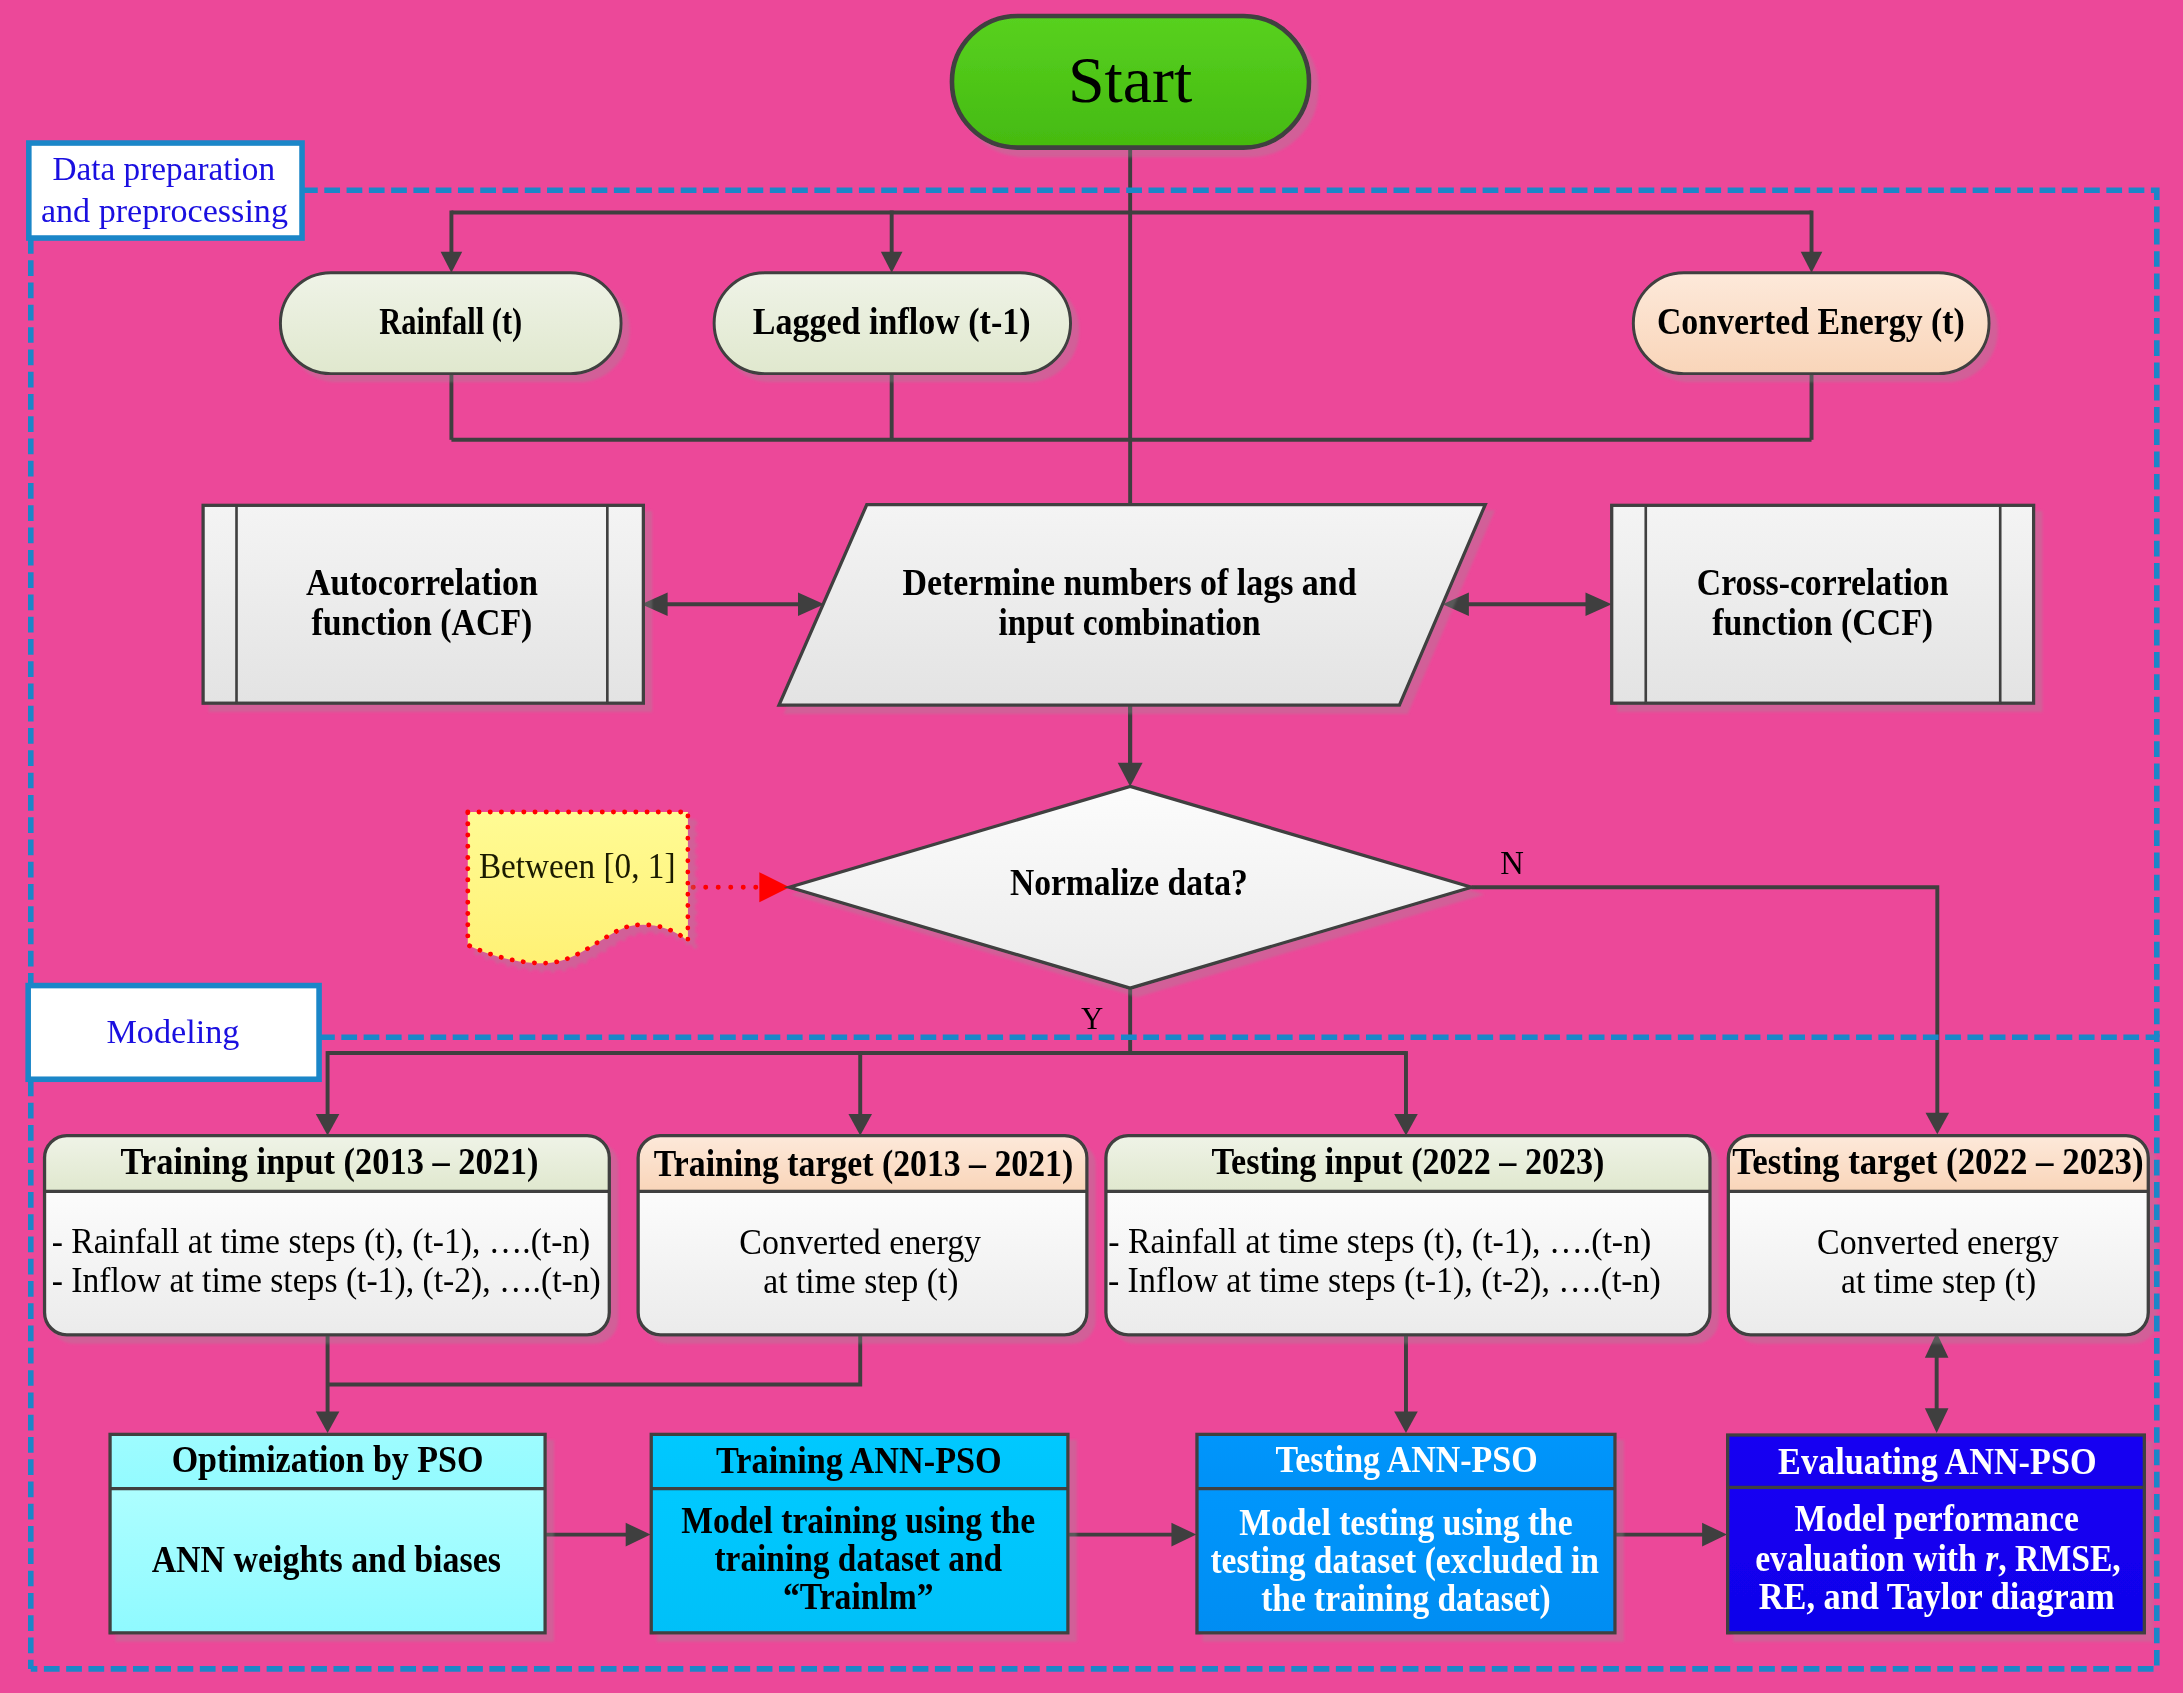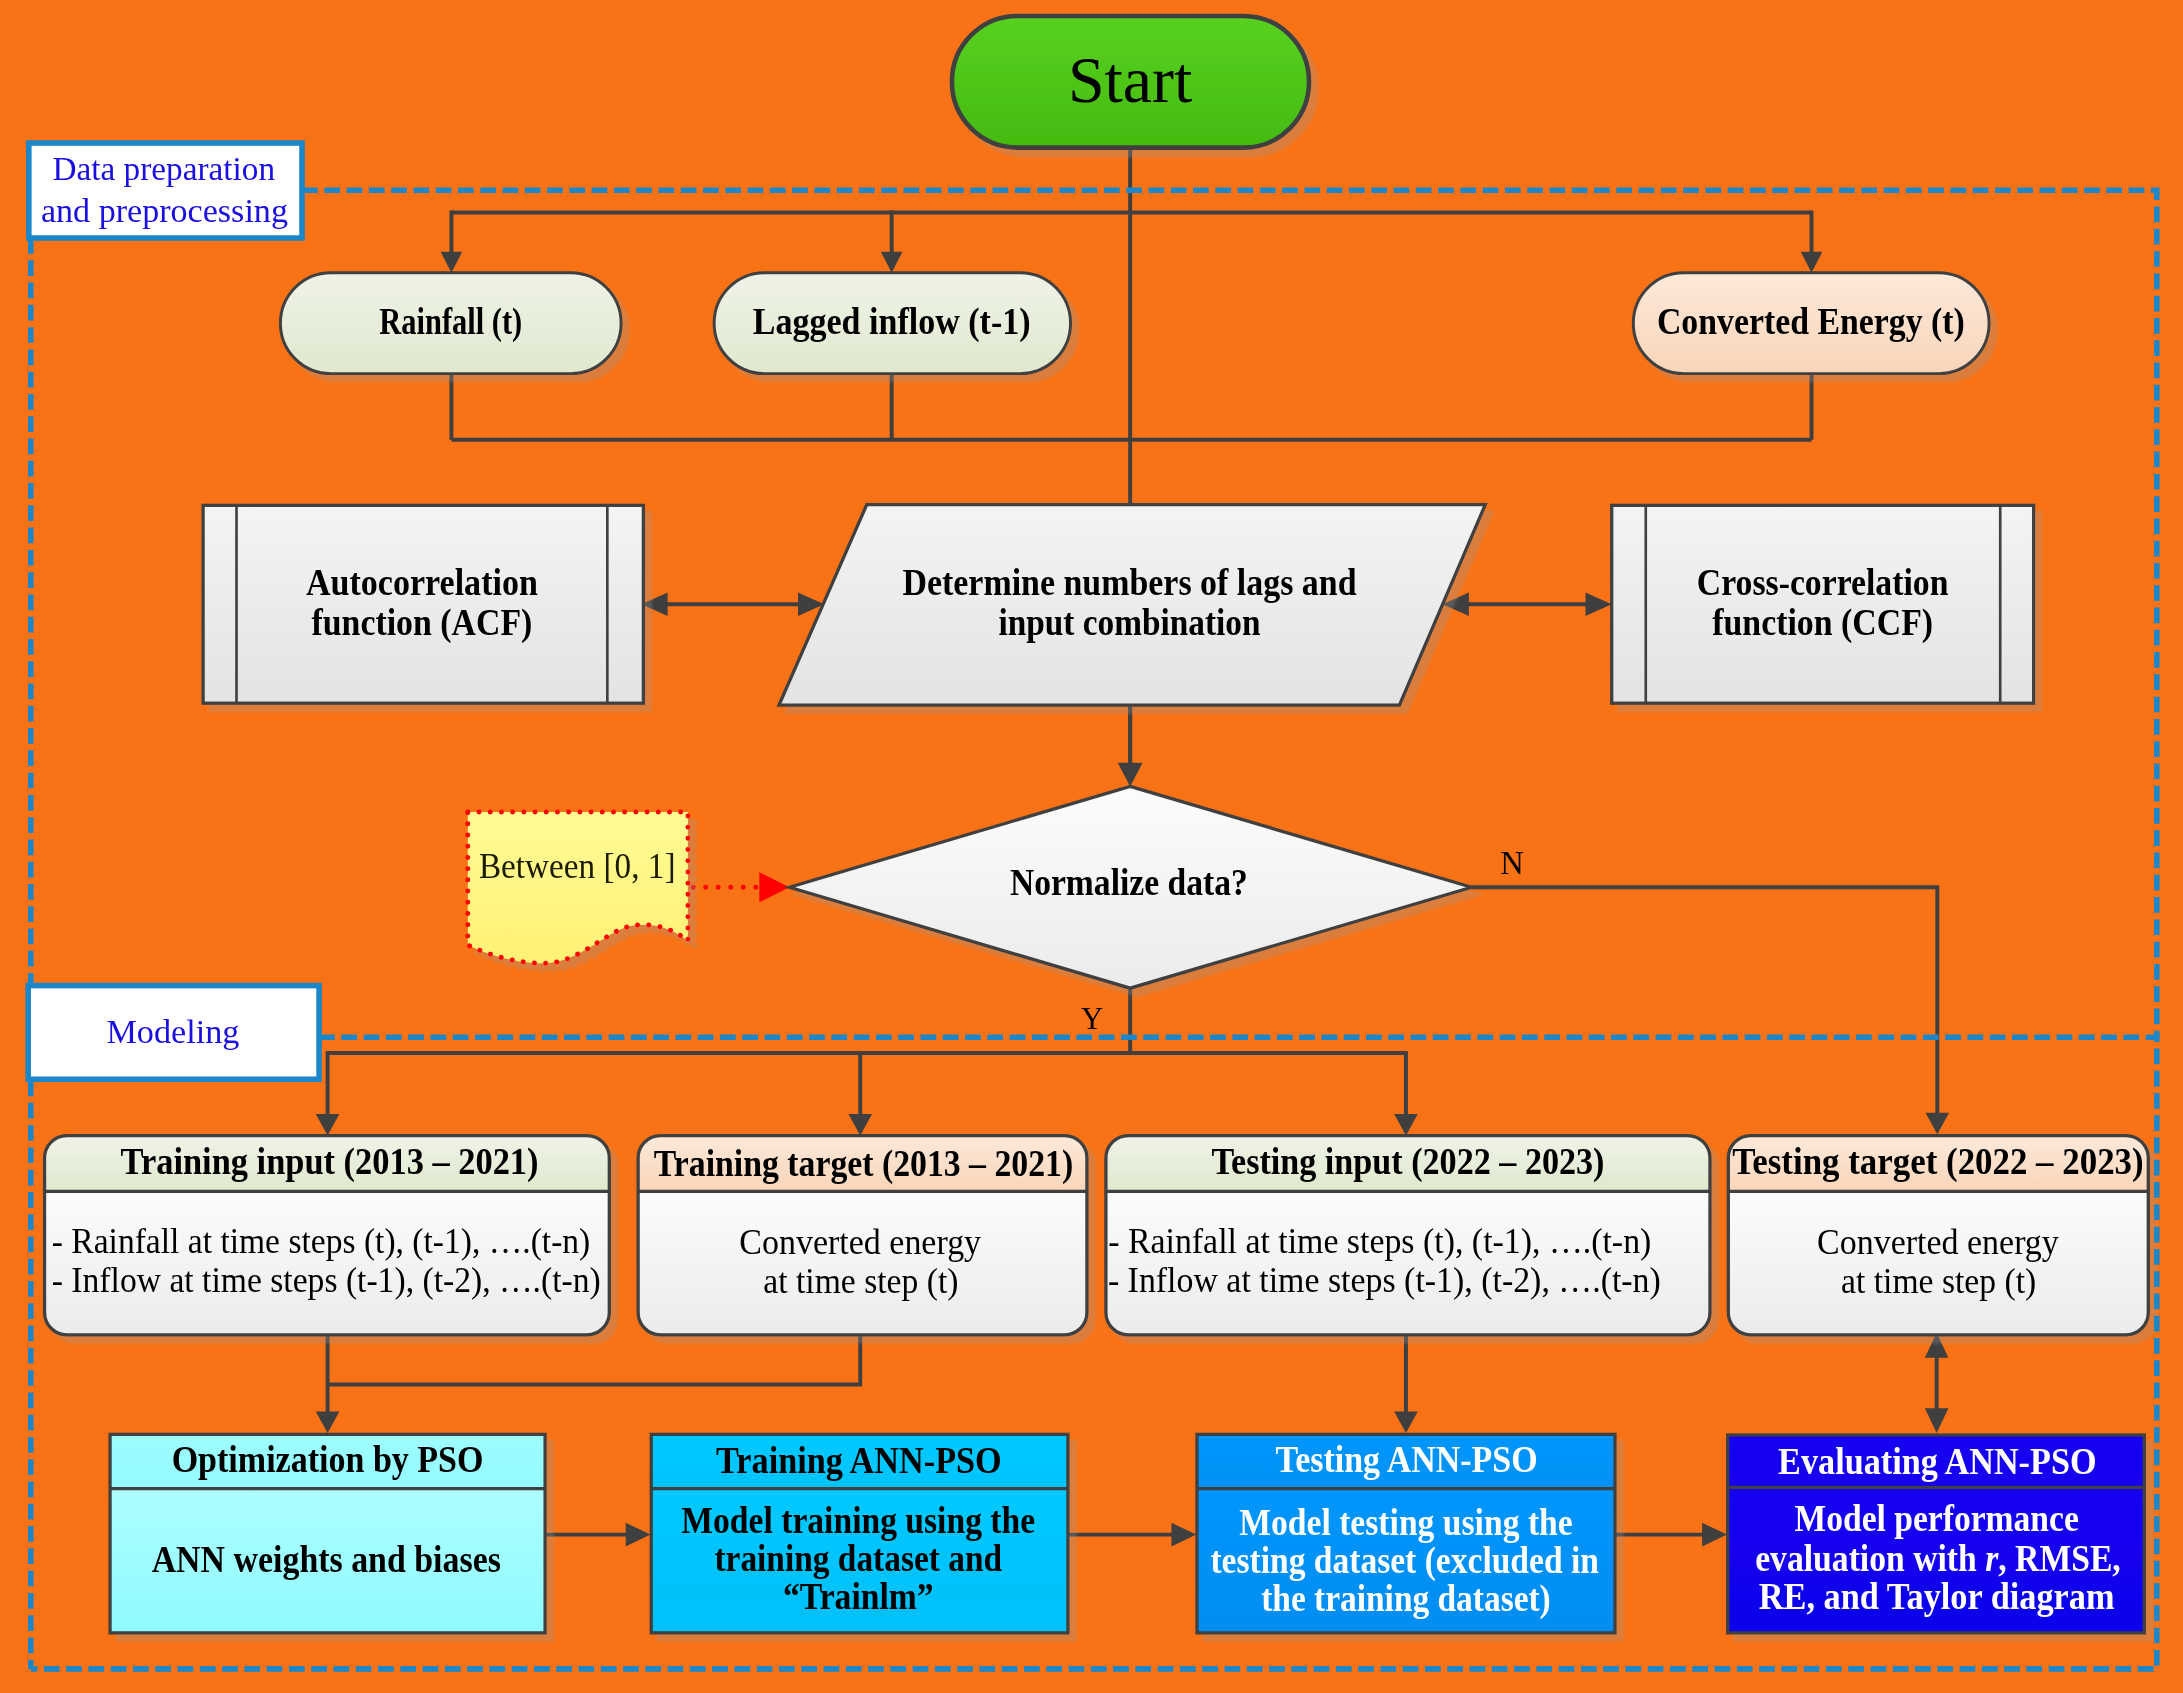--- a/index.html
+++ b/index.html
@@ -1,18 +1,18 @@
 <!DOCTYPE html>
 <html style="font-size:10.5px"><head>
 <meta charset="utf-8">
 <style>
   html,body{margin:0;padding:0;background:#ffffff;}
   body{width:2183px;height:1694px;overflow:hidden;
        font-family:"Liberation Serif","DejaVu Serif",serif;}
-  #root{position:relative;width:2183px;height:1694px;background:#f97316;}
+  #root{position:relative;width:2183px;height:1694px;background:#ec4899;}
   svg#diagram{position:absolute;left:0;top:0;display:block;}
   text{font-family:"Liberation Serif","DejaVu Serif",serif;}
 </style>
 </head>
 <body>
 
 <div id="root">
 <svg id="diagram" width="2183" height="1694" viewBox="0 0 3332 2585">
   <defs>
     <linearGradient id="gGreenStart" x1="0" y1="0" x2="0" y2="1">

